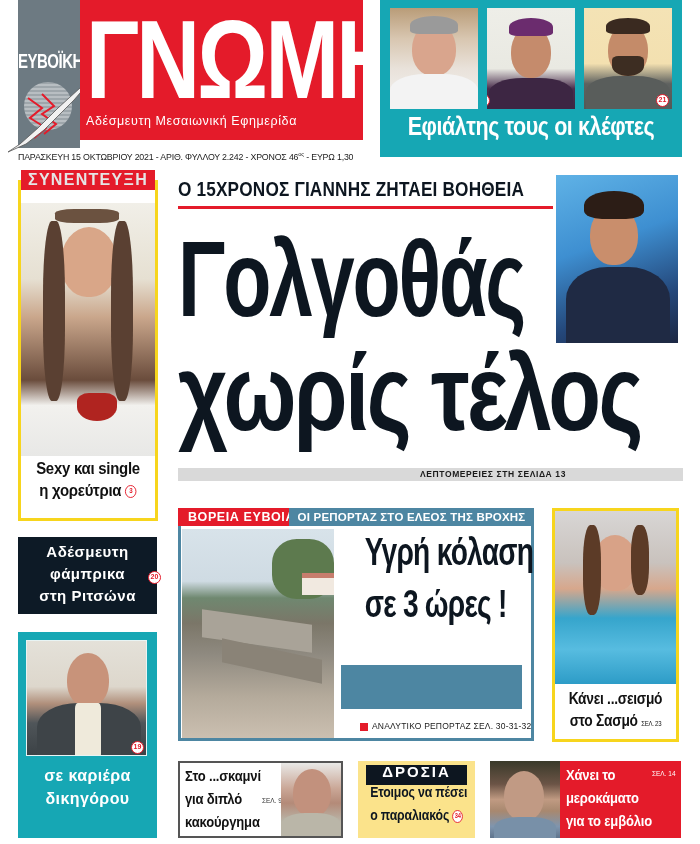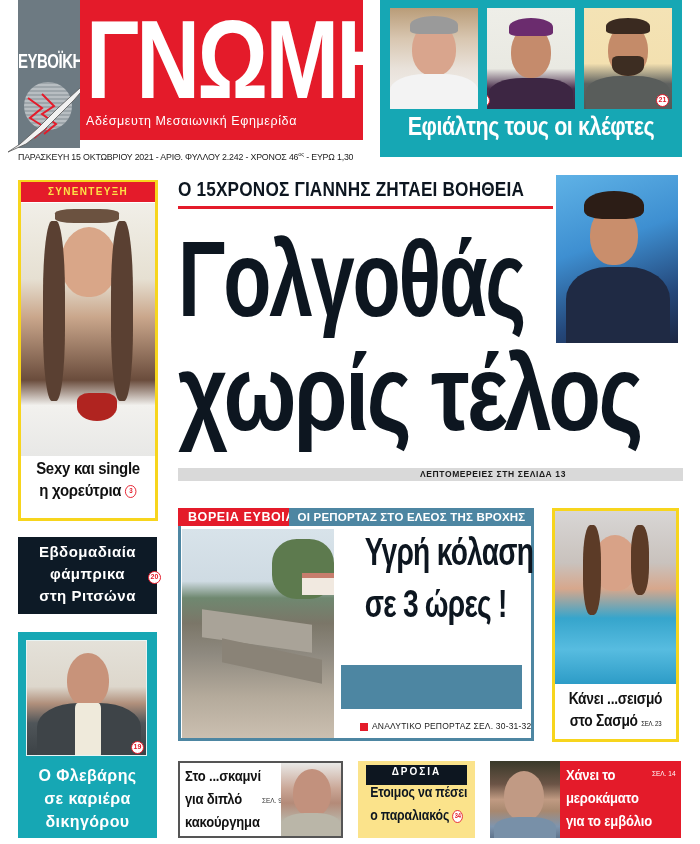--- a/index.html
+++ b/index.html
@@ -23,21 +23,21 @@
   .thumb { top: 8px; width: 88px; height: 101px; overflow: hidden; }
   #thumb-1 { left: 390px; background: linear-gradient(180deg, #b99c78 0%, #d8c6b0 30%, #e9e2da 60%, #f4f4f4 100%); }
   #thumb-2 { left: 487px; background: linear-gradient(180deg, #eeeee8 0%, #e9e9e2 60%, #4a2e4d 80%, #3b2742 100%); }
   #thumb-3 { left: 584px; background: linear-gradient(180deg, #f4e3b5 0%, #f3e0b0 55%, #5f6260 75%, #545856 100%); }
   .face { position: absolute; border-radius: 50% 50% 46% 46%; }
   .page-badge { position: absolute; width: 13px; height: 13px; border-radius: 50%; background: #fff; border: 1.5px solid #e41b2a; color: #e41b2a; font-size: 7px; font-weight: bold; text-align: center; line-height: 10px; }
   #thieves-headline { left: 380px; top: 112px; width: 302px; text-align: center; color: #fff; font-weight: bold; font-size: 25px; letter-spacing: -0.5px; transform: scaleX(0.86); white-space: nowrap; }
 
   
   #interview-box { left: 18px; top: 180px; width: 140px; height: 341px; border: 3px solid #f7d51d; background: #fff; }
-  #interview-label { left: 21px; top: 182px; width: 134px; height: 20px; background: #e41b2a; color: #fde047; font-weight: bold; font-size: 10px; text-align: center; line-height: 20px; letter-spacing: 1.3px; }
+  #interview-label { left: 21px; top: 170px; width: 134px; height: 20px; background: #e41b2a; color: #e5e5e5; font-weight: bold; font-size: 16px; text-align: center; line-height: 20px; letter-spacing: 1.3px; }
   #interview-photo { left: 21px; top: 203px; width: 134px; height: 253px; background: linear-gradient(180deg, #f1efe8 0%, #e6e0d2 30%, #caa78c 45%, #6a4c3c 70%, #f2f1ee 80%, #e8e8e6 100%); overflow: hidden; }
   #interview-caption { left: 21px; top: 458px; width: 134px; font-weight: bold; font-size: 17px; line-height: 22px; text-align: center; color: #111; letter-spacing: -0.3px; transform: scaleX(0.88); }
 
   
   #kicker { left: 178px; top: 178px; width: 380px; font-weight: bold; font-size: 20px; letter-spacing: 0.2px; color: #0d1620; white-space: nowrap; transform: scaleX(0.86); transform-origin: left top; }
   #kicker-rule { left: 178px; top: 206px; width: 375px; height: 3px; background: #e41b2a; }
   #boy-photo { left: 556px; top: 175px; width: 122px; height: 168px; background: linear-gradient(160deg, #5fb2e6 0%, #3e8fd1 40%, #24477a 75%, #1c2743 100%); overflow: hidden; }
   #headline-1 { left: 178px; top: 224px; width: 380px; font-weight: bold; font-size: 108px; line-height: 110px; color: #0d1620; white-space: nowrap; letter-spacing: -3px; transform: scaleX(0.73); transform-origin: left top; }
   #headline-2 { left: 178px; top: 338px; width: 505px; font-weight: bold; font-size: 108px; line-height: 110px; color: #0d1620; white-space: nowrap; letter-spacing: -3px; transform: scaleX(0.80); transform-origin: left top; }
   #details-bar { left: 178px; top: 468px; width: 505px; height: 13px; background: #d9d9d9; }
@@ -69,21 +69,21 @@
   #lawyer-photo { left: 26px; top: 640px; width: 121px; height: 116px; border: 1px solid #e8f4f4; background: linear-gradient(180deg, #e4e1d9 0%, #ddd7cc 40%, #b08f7b 55%, #4f5559 72%, #3c4246 100%); overflow: hidden; }
   #lawyer-text { left: 18px; top: 764px; width: 139px; color: #fff; font-weight: bold; font-size: 16px; line-height: 23px; text-align: center; letter-spacing: 0.4px; }
 
   
   #bench-box { left: 178px; top: 761px; width: 165px; height: 77px; border: 2px solid #555; background: #fff; }
   #bench-text { left: 185px; top: 764px; width: 100px; font-weight: bold; font-size: 15.5px; line-height: 23px; color: #111; white-space: nowrap; transform: scaleX(0.84); transform-origin: left top; letter-spacing: -0.2px; }
   #bench-page { left: 262px; top: 797px; font-size: 6.5px; color: #333; }
   #bench-photo { left: 281px; top: 763px; width: 60px; height: 73px; background: linear-gradient(180deg, #e9e9e7 0%, #caa797 35%, #b48a78 55%, #b9b5a8 80%, #c7c4ba 100%); overflow: hidden; }
 
   #drosia-box { left: 358px; top: 761px; width: 117px; height: 77px; background: #fbe38b; }
-  #drosia-label { left: 366px; top: 765px; width: 101px; height: 20px; background: #0d1620; color: #fff; font-size: 10px; font-weight: bold; text-align: center; line-height: 13px; letter-spacing: 2px; }
+  #drosia-label { left: 366px; top: 765px; width: 101px; height: 20px; background: #0d1620; color: #fff; font-size: 15px; font-weight: bold; text-align: center; line-height: 13px; letter-spacing: 2px; }
   #drosia-text { left: 360px; top: 780px; width: 113px; font-weight: bold; font-size: 15px; line-height: 23px; color: #0d1620; text-align: center; white-space: nowrap; transform: scaleX(0.82); letter-spacing: -0.2px; }
 
   #vaccine-photo { left: 490px; top: 761px; width: 70px; height: 77px; background: linear-gradient(180deg, #3a3a2a 0%, #6b5446 30%, #c09a82 50%, #a8886f 65%, #7f95ae 85%, #5f748c 100%); overflow: hidden; }
   #vaccine-box { left: 560px; top: 761px; width: 121px; height: 77px; background: #e41b2a; }
   #vaccine-text { left: 566px; top: 763px; width: 115px; color: #fff; font-weight: bold; font-size: 15.5px; line-height: 23px; white-space: nowrap; transform: scaleX(0.84); transform-origin: left top; letter-spacing: -0.2px; }
   #vaccine-page { left: 652px; top: 770px; color: #fff; font-size: 6.5px; }
 </style>
 </head>
 <body>
 
@@ -171,35 +171,34 @@
   <div class="face" style="left:28px;top:14px;width:18px;height:90px;background:#5c3b27;border-radius:40%;"></div>
   <div class="face" style="left:76px;top:14px;width:18px;height:70px;background:#5c3b27;border-radius:40%;"></div>
 </div>
 <div class="abs" id="sasmos-caption">
   <div>Κάνει ...σεισμό</div>
   <div><span>στο Σασμό</span> <span id="sasmos-page">ΣΕΛ. 23</span></div>
 </div>
 
 <div class="abs" id="factory-box"></div>
 <div class="abs" id="factory-text">
-  <div>Εβδομαδιαία</div>
+  <div>Αδέσμευτη</div>
   <div>φάμπρικα</div>
   <div>στη Ριτσώνα</div>
 </div>
 <div class="abs page-badge" id="factory-badge">20</div>
 
 <div class="abs" id="lawyer-box"></div>
 <div class="abs" id="lawyer-photo">
   <div class="face" style="left:40px;top:12px;width:42px;height:54px;background:#c8937a;"></div>
   <div class="face" style="left:10px;top:62px;width:104px;height:60px;background:#3e4448;border-radius:40% 40% 0 0;"></div>
   <div class="face" style="left:48px;top:62px;width:26px;height:56px;background:#efeadb;border-radius:10%;"></div>
   <div class="page-badge" style="left:104px;top:100px;">19</div>
 </div>
 <div class="abs" id="lawyer-text">
-  <div>Ο Φλεβάρης</div>
   <div>σε καριέρα</div>
   <div>δικηγόρου</div>
 </div>
 
 <div class="abs" id="bench-box"></div>
 <div class="abs" id="bench-text">
   <div>Στο ...σκαμνί</div>
   <div>για διπλό</div>
   <div>κακούργημα</div>
 </div>

